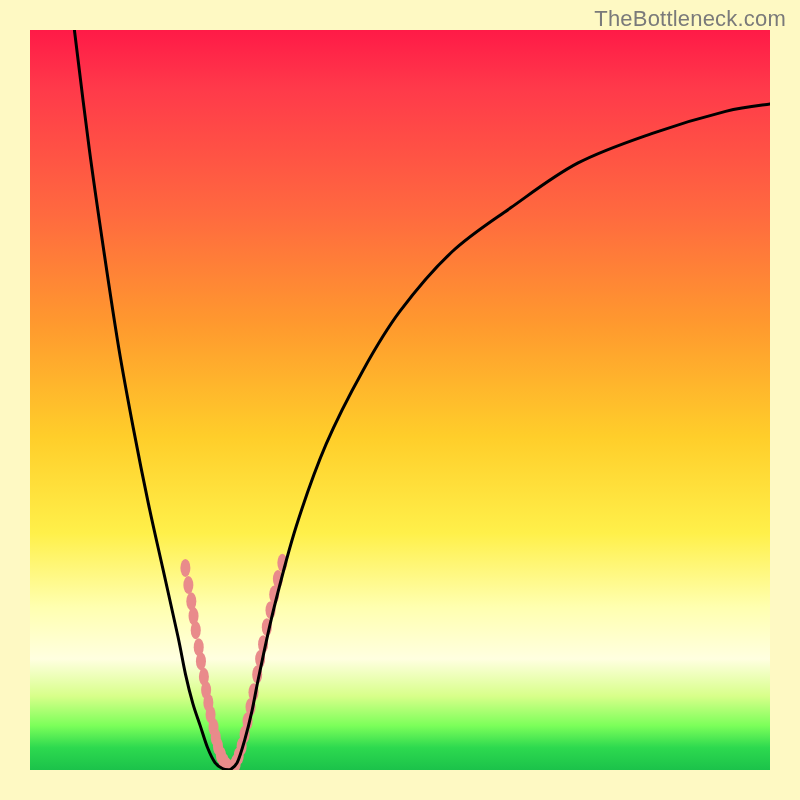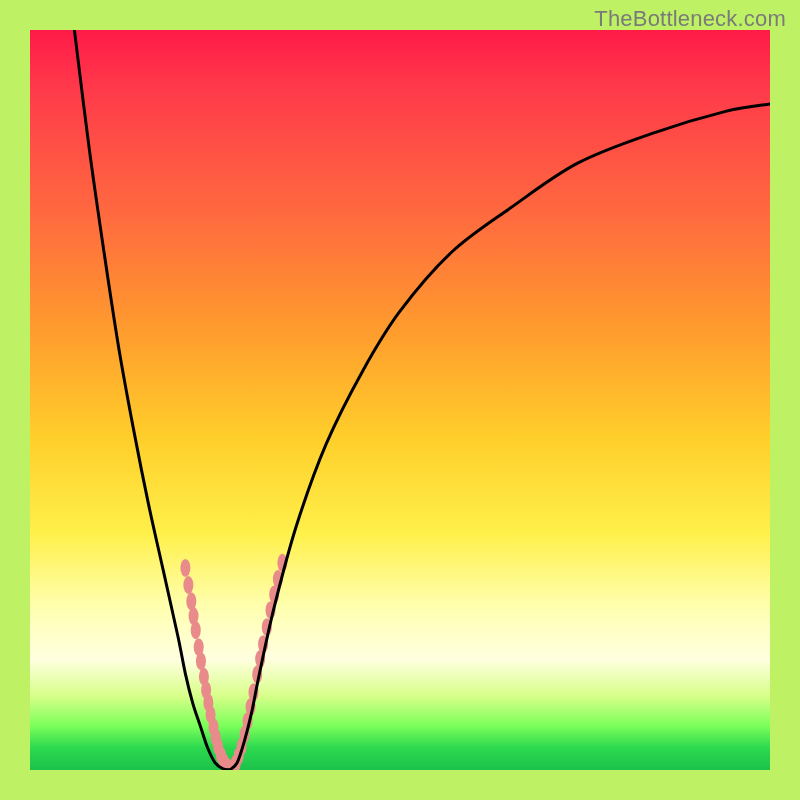--- a/index.html
+++ b/index.html
@@ -8,21 +8,21 @@
     width: 800px;
     height: 800px;
     overflow: hidden;
     background: #000;
     font-family: Arial, Helvetica, sans-serif;
   }
   .frame {
     position: relative;
     width: 800px;
     height: 800px;
-    background: #bef264;
+    background: #fef9c3;
   }
   .plot {
     position: absolute;
     left: 30px;
     top: 30px;
     width: 740px;
     height: 740px;
     
     background: linear-gradient(
       to bottom,

